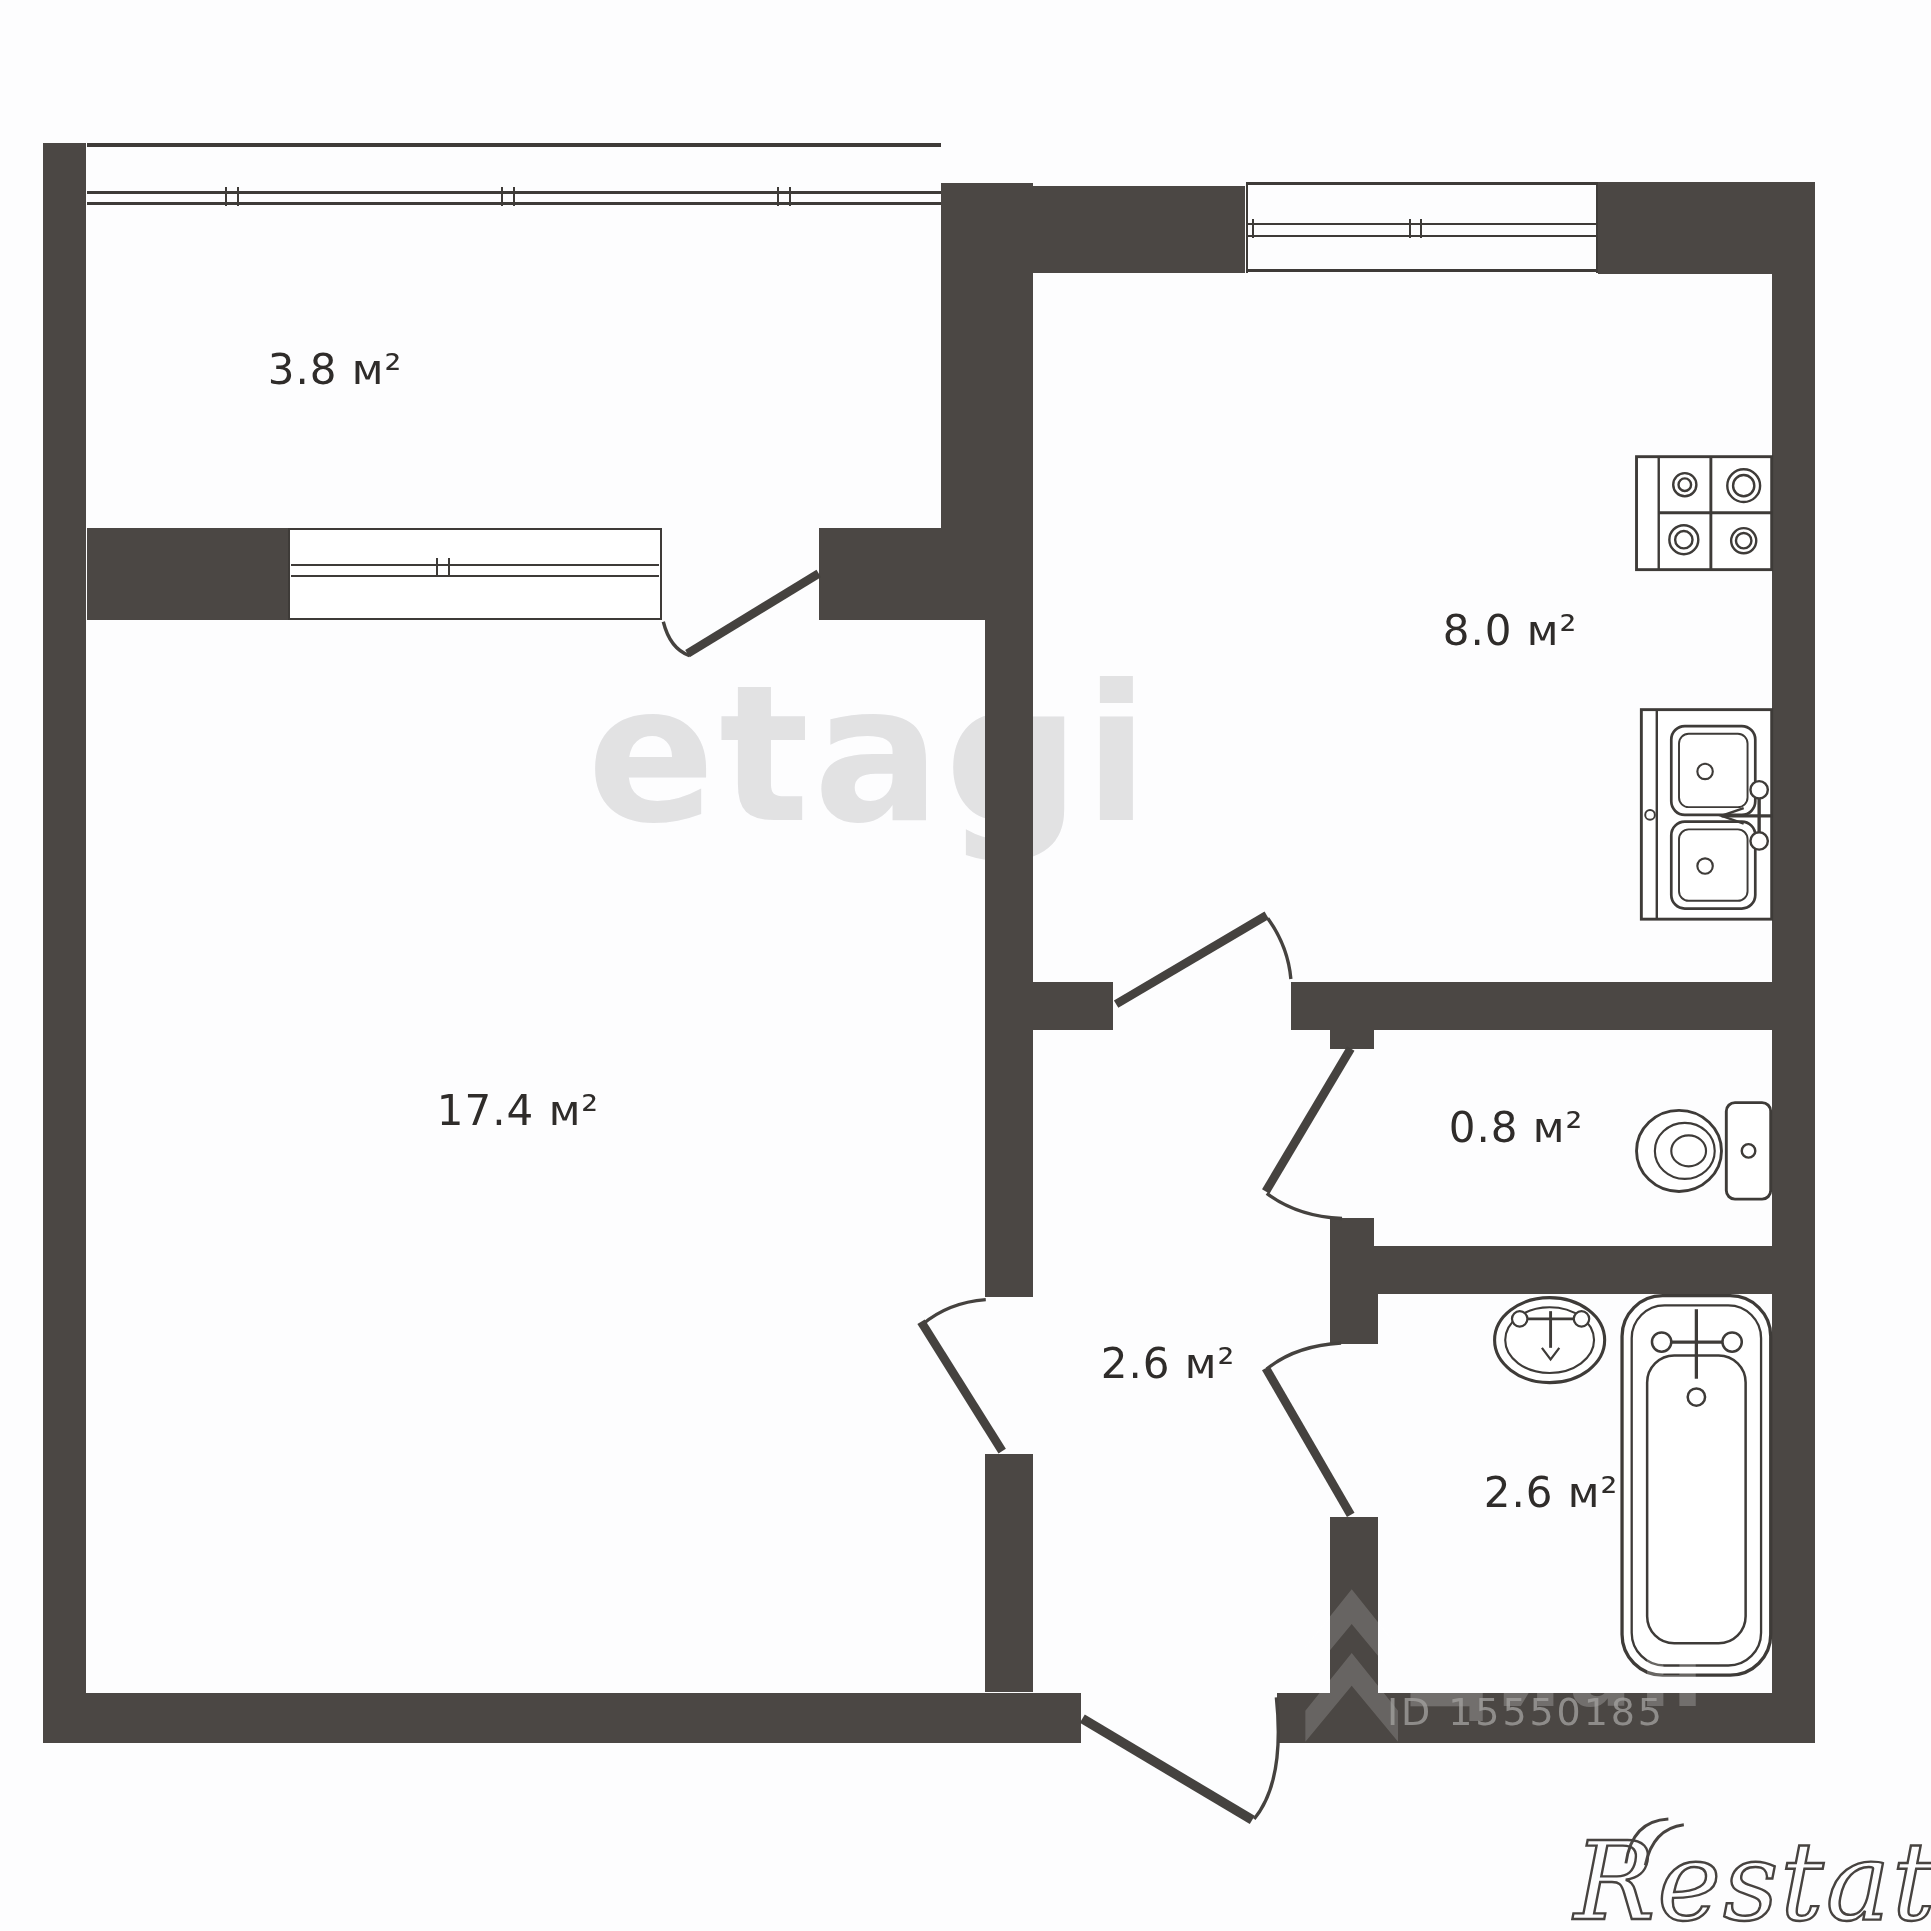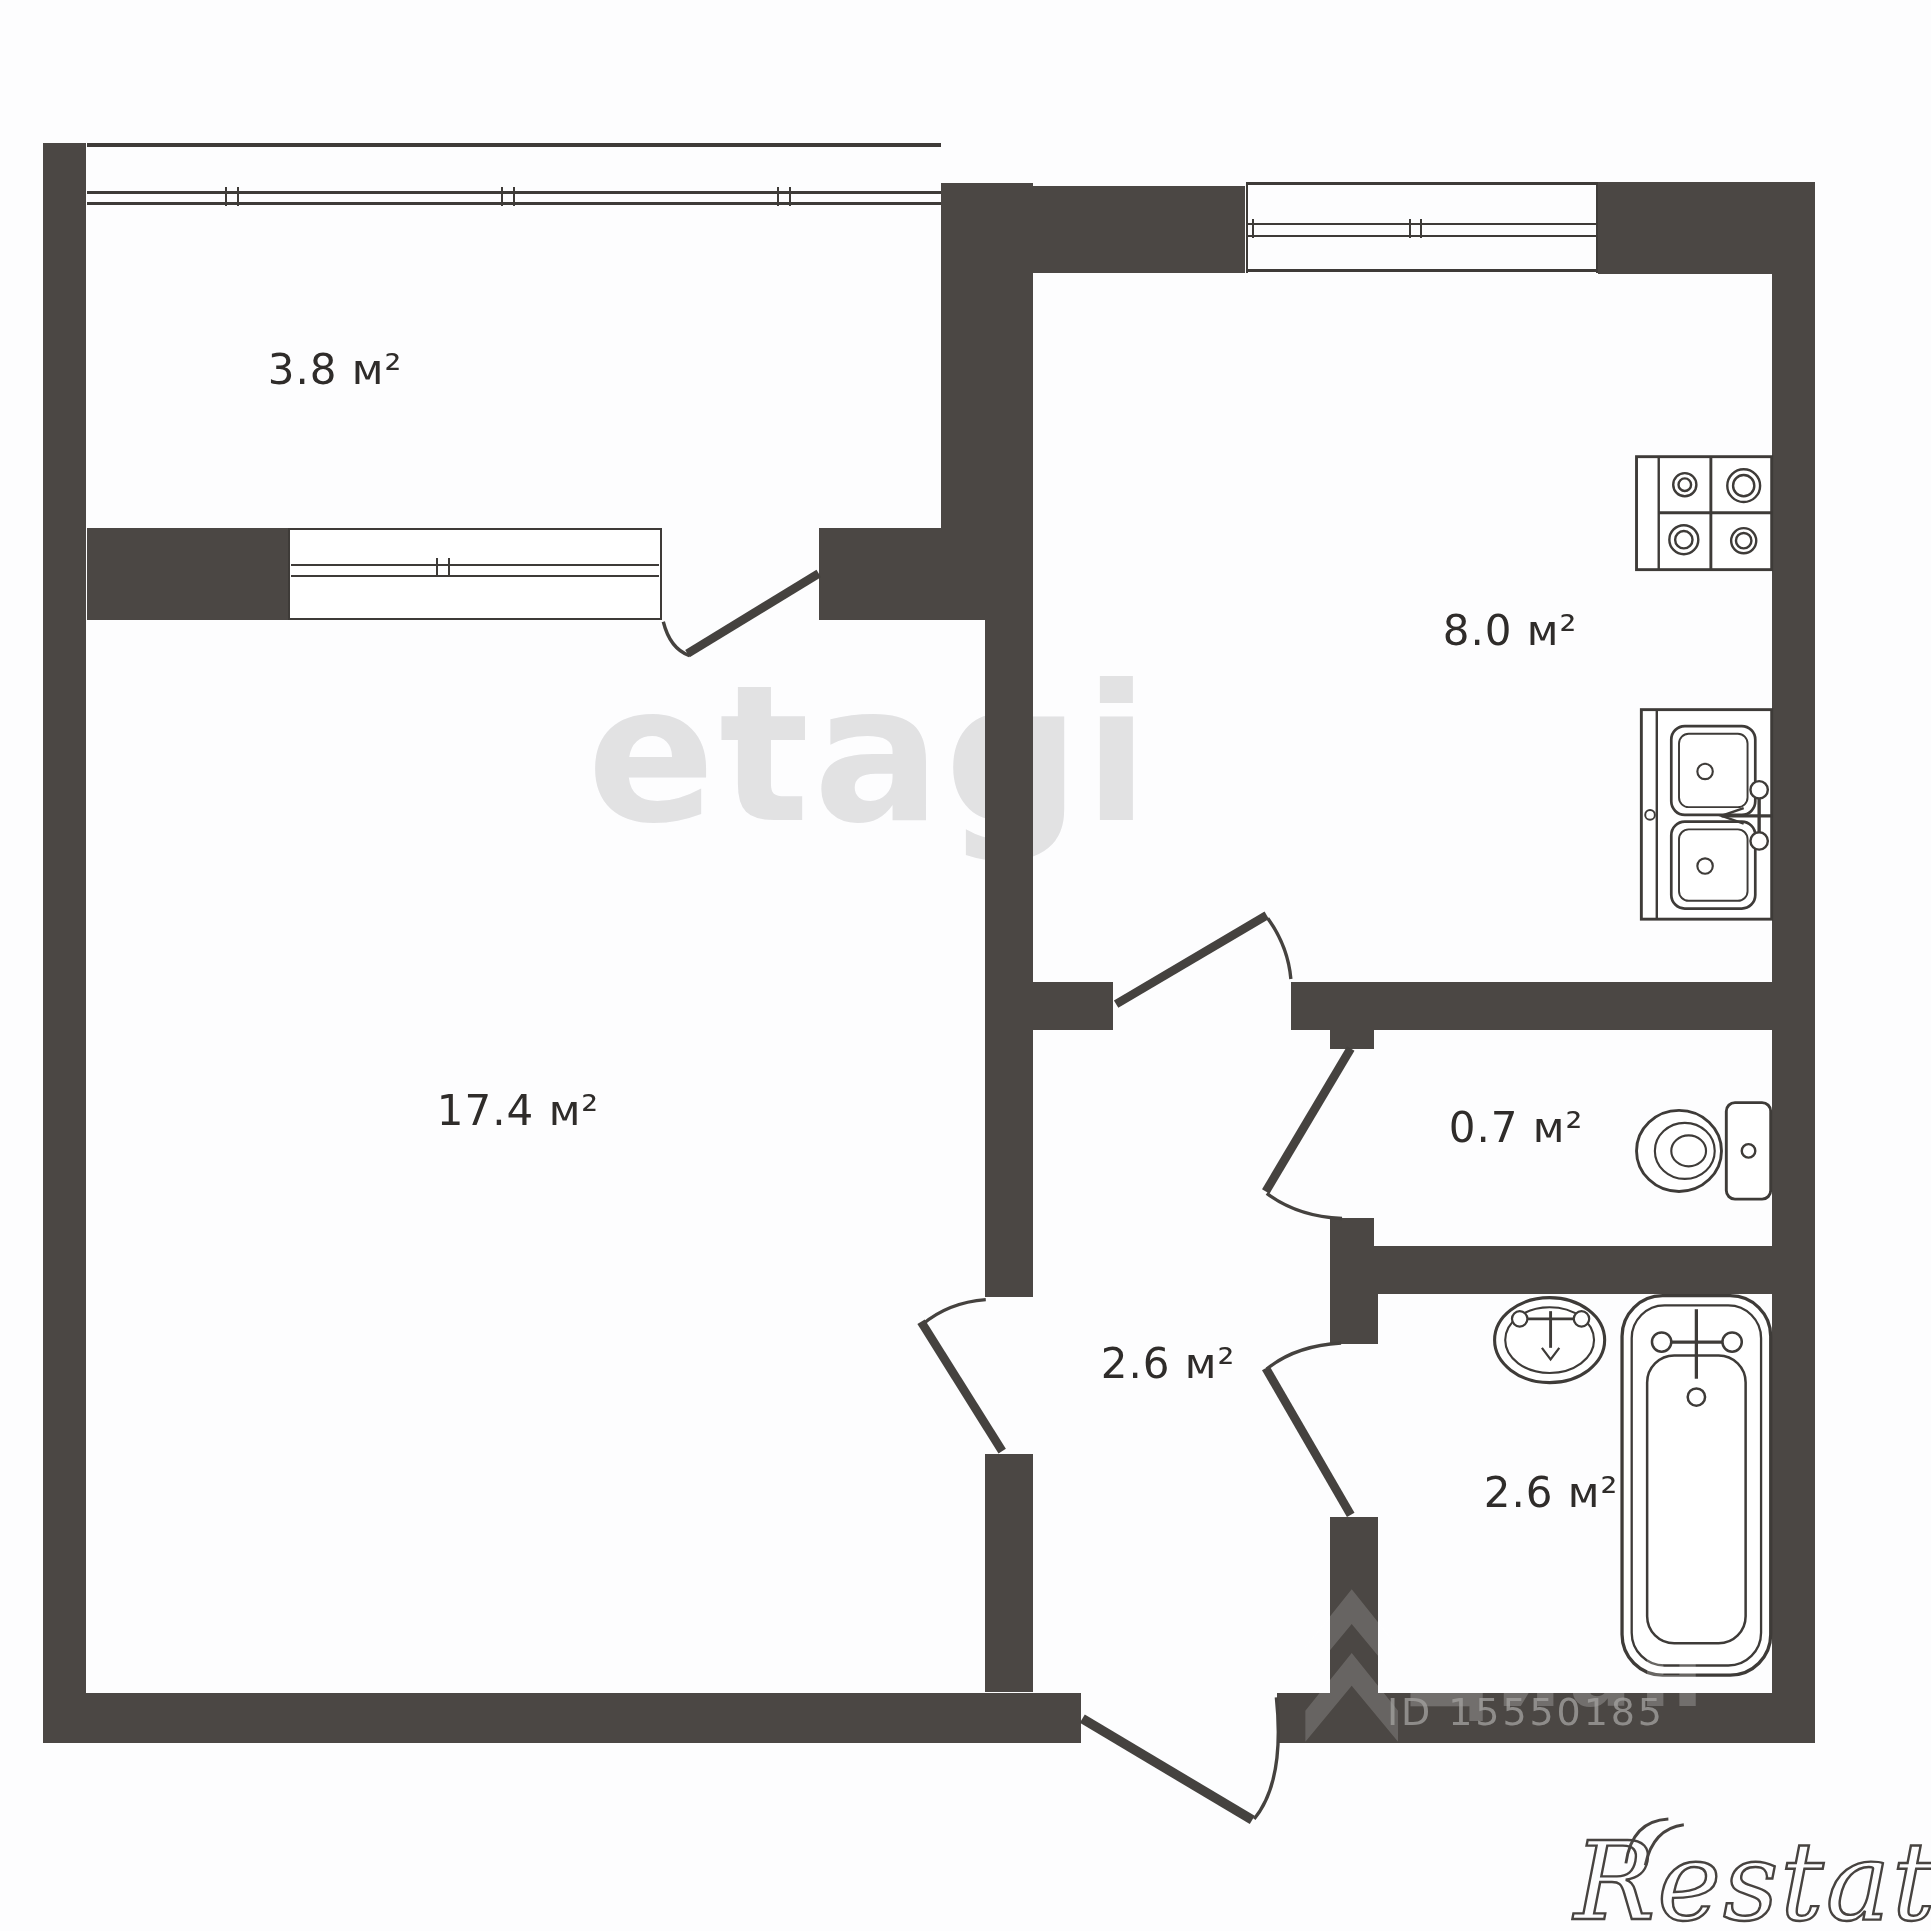--- a/index.html
+++ b/index.html
@@ -199,21 +199,21 @@
 
     <g stroke="#474340" fill="none">
       <path d="M 1684 1930 Q 1690 1886 1728 1884" stroke-width="3"></path>
       <path d="M 1704 1932 Q 1712 1894 1744 1890" stroke-width="3"></path>
     </g>
   </svg>
 
   <div class="room-label" style="left:335px;top:369px;">3.8 м²</div>
   <div class="room-label" style="left:1510px;top:630px;">8.0 м²</div>
   <div class="room-label" style="left:518px;top:1110px;">17.4 м²</div>
-  <div class="room-label" style="left:1516px;top:1127px;">0.7 м²</div>
+  <div class="room-label" style="left:1516px;top:1127px;">0.8 м²</div>
   <div class="room-label" style="left:1168px;top:1363px;">2.6 м²</div>
   <div class="room-label" style="left:1511px;top:1492px;margin-left:40px;">2.6 м²</div>
 
   <div class="wm-cian">Циан</div>
   <div class="wm-cian-id">ID 15550185</div>
   <div class="wm-restate">Restate</div>
 
 </div>
 
 

